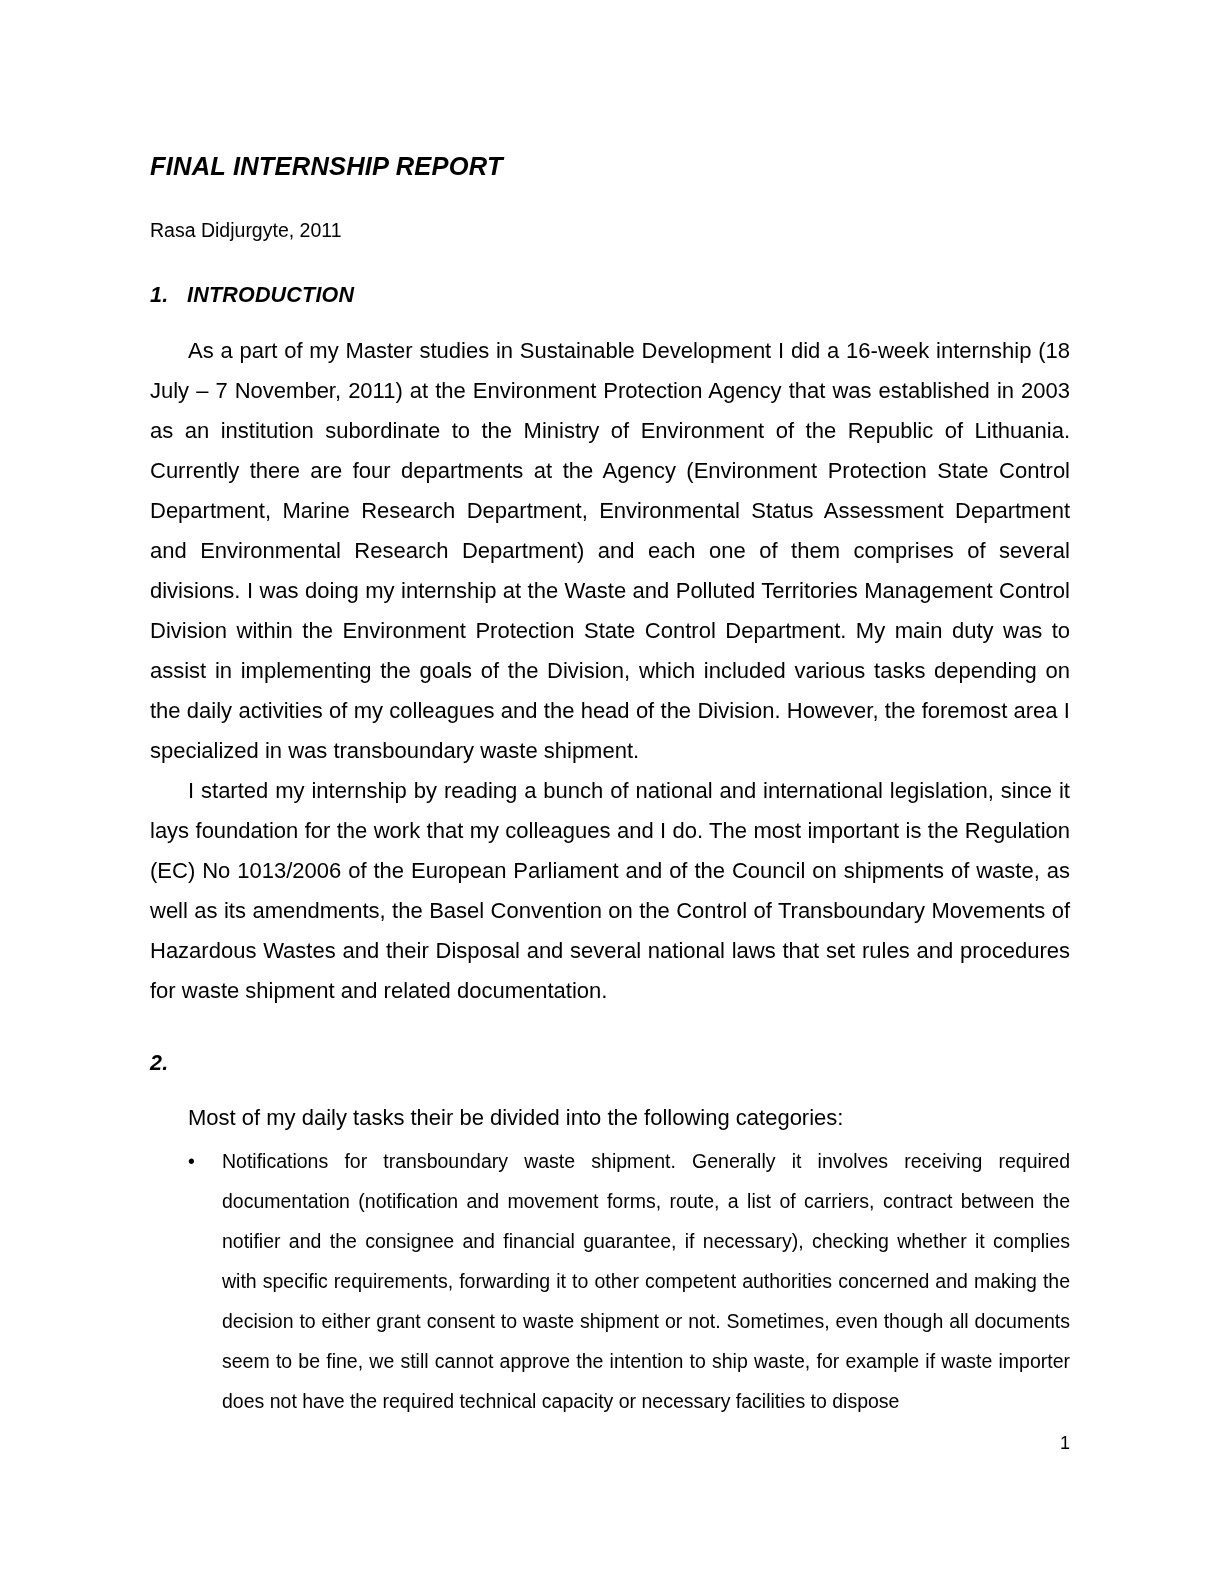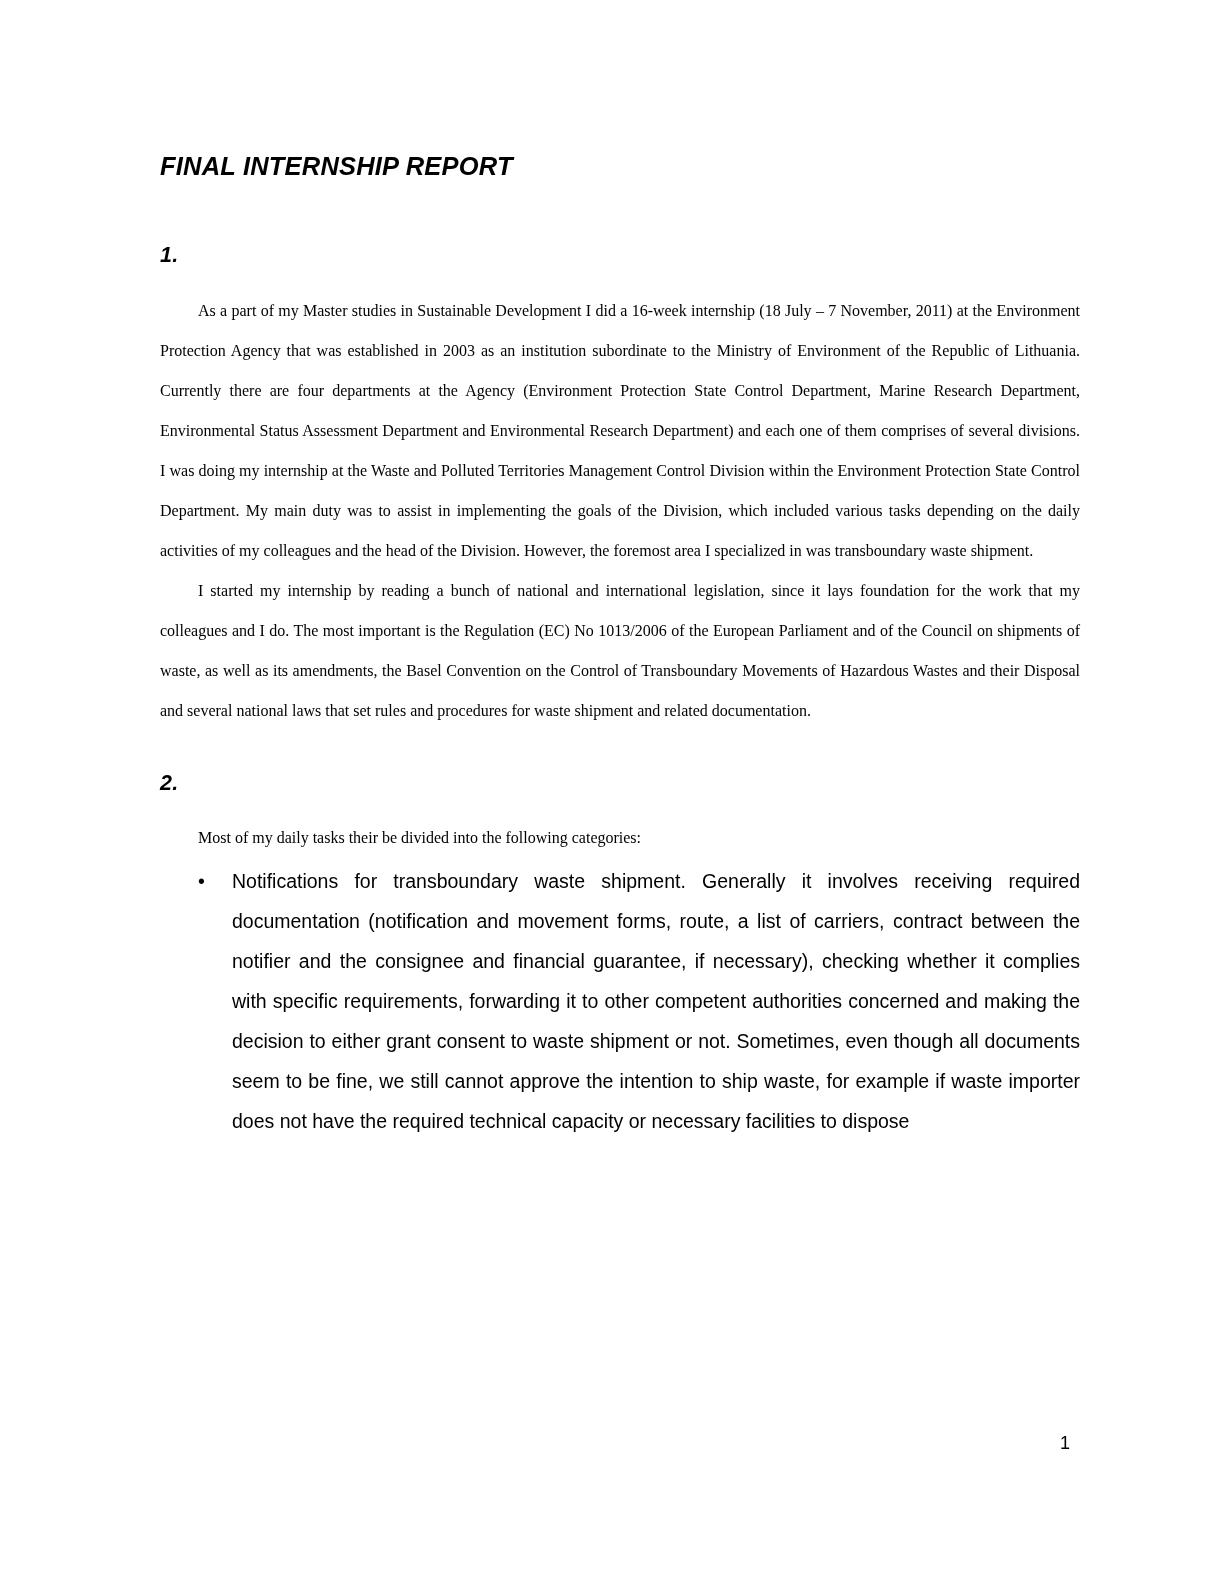--- a/index.html
+++ b/index.html
@@ -16,21 +16,21 @@
   .page {
     position: relative;
     width: 1220px;
     height: 1572px;
     background: #ffffff;
     box-sizing: border-box;
     overflow: hidden;
   }
   .content {
     position: absolute;
-    left: 160px;
+    left: 150px;
     top: 0;
     width: 920px;      
   }
   
   .doc-title {
     font-size: 25.5px;
     font-weight: bold;
     font-style: italic;
     letter-spacing: 0.2px;
     margin: 0;
@@ -64,28 +64,27 @@
     flex: 0 0 37px;
   }
   .section-heading .sec-text {
     flex: 1 1 auto;
   }
   #heading-1 { padding-top: 33px; }
   #heading-2 { padding-top: 40px; }
 
   
   .body-par {
-    font-size: 16px;
+    font-size: 22px;
     line-height: 40px;
     text-align: justify;
     text-justify: inter-word;
     margin: 0;
     text-indent: 38px;
     hyphens: none;
-    font-family: Liberation Serif, serif;
   }
   #par-intro-1 { padding-top: 22px; }
   #par-intro-2 { padding-top: 0px; }
   #par-tasks-lead { padding-top: 21px; }
 
   
   .bullet-list {
     list-style: none;
     margin: 0;
     padding: 0;
@@ -121,24 +120,26 @@
 </style>
 </head>
 <body>
 
 <div class="page">
   <div class="content">
 
     <h1 class="doc-title">FINAL INTERNSHIP REPORT</h1>
 
     <div class="byline">
+      <span class="byline-line">Rasa Didjurgyte, 2011</span>
     </div>
 
     <h2 class="section-heading" id="heading-1">
       <span class="sec-num">1.</span>
+      <span class="sec-text">INTRODUCTION</span>
     </h2>
 
     <p class="body-par" id="par-intro-1">As a part of my Master studies in Sustainable Development I did a 16-week internship (18 July – 7 November, 2011) at the Environment Protection Agency that was established in 2003 as an institution subordinate to the Ministry of Environment of the Republic of Lithuania. Currently there are four departments at the Agency (Environment Protection State Control Department, Marine Research Department, Environmental Status Assessment Department and Environmental Research Department) and each one of them comprises of several divisions. I was doing my internship at the Waste and Polluted Territories Management Control Division within the Environment Protection State Control Department. My main duty was to assist in implementing the goals of the Division, which included various tasks depending on the daily activities of my colleagues and the head of the Division. However, the foremost area I specialized in was transboundary waste shipment.</p>
 
     <p class="body-par" id="par-intro-2">I started my internship by reading a bunch of national and international legislation, since it lays foundation for the work that my colleagues and I do. The most important is the Regulation (EC) No 1013/2006 of the European Parliament and of the Council on shipments of waste, as well as its amendments, the Basel Convention on the Control of Transboundary Movements of Hazardous Wastes and their Disposal and several national laws that set rules and procedures for waste shipment and related documentation.</p>
 
     <h2 class="section-heading" id="heading-2">
       <span class="sec-num">2.</span>
     </h2>
 

